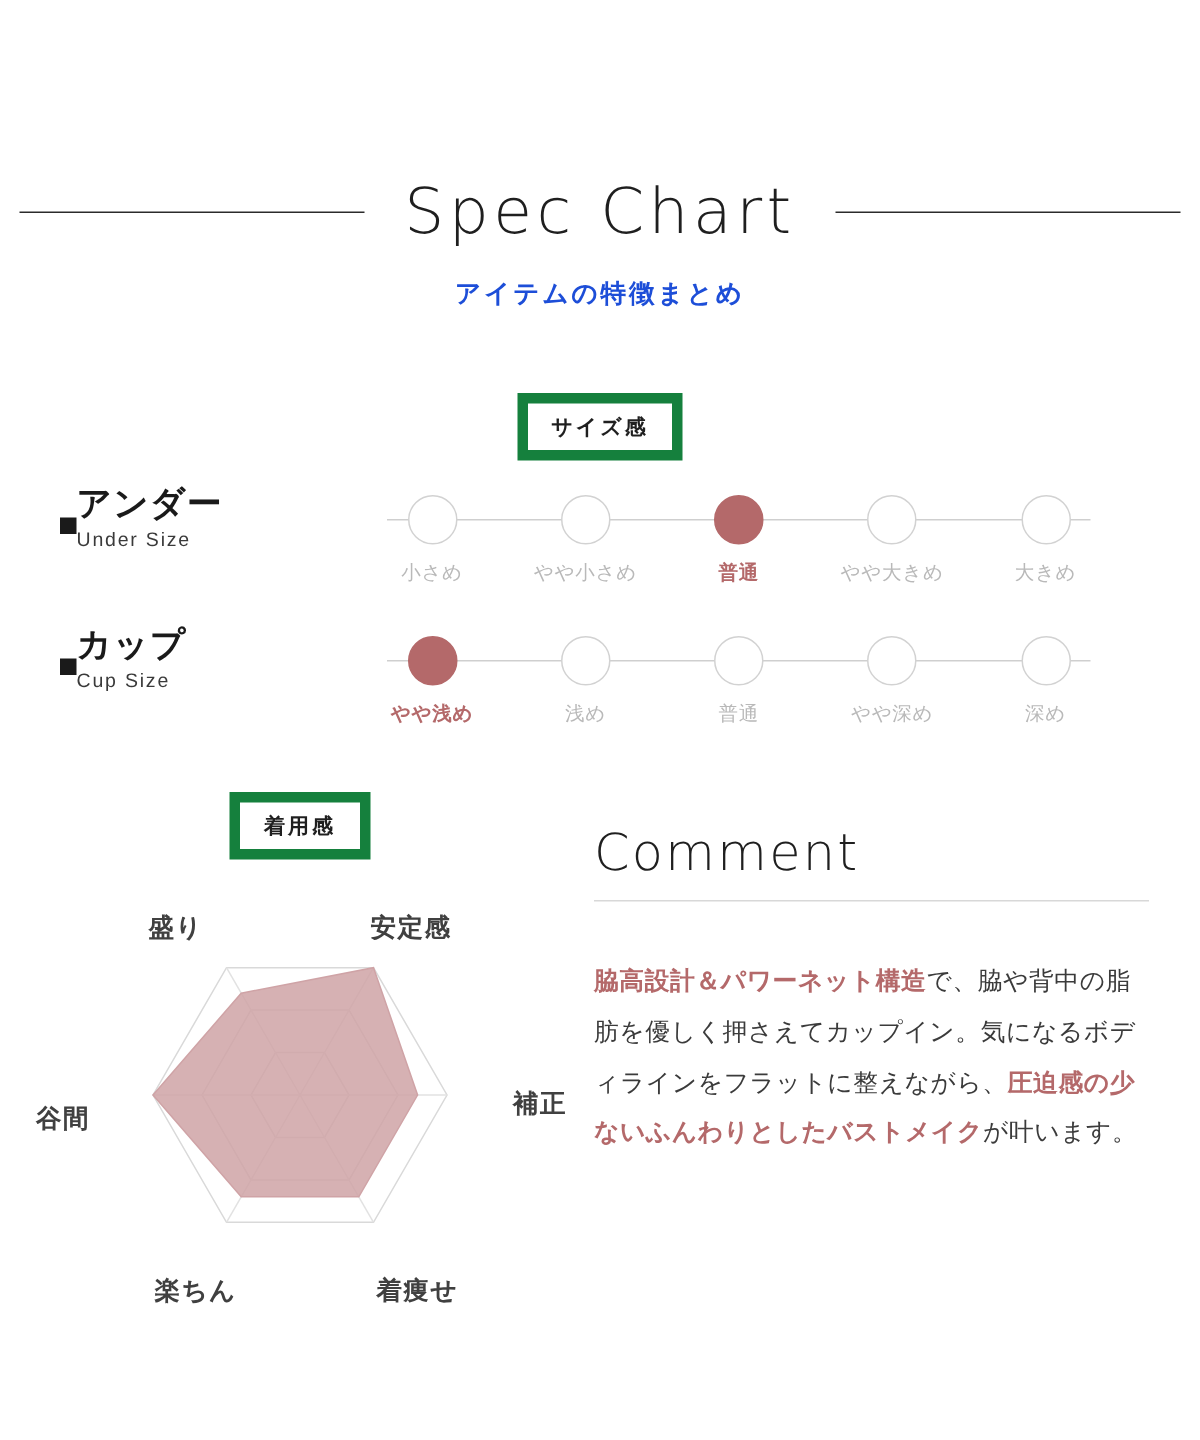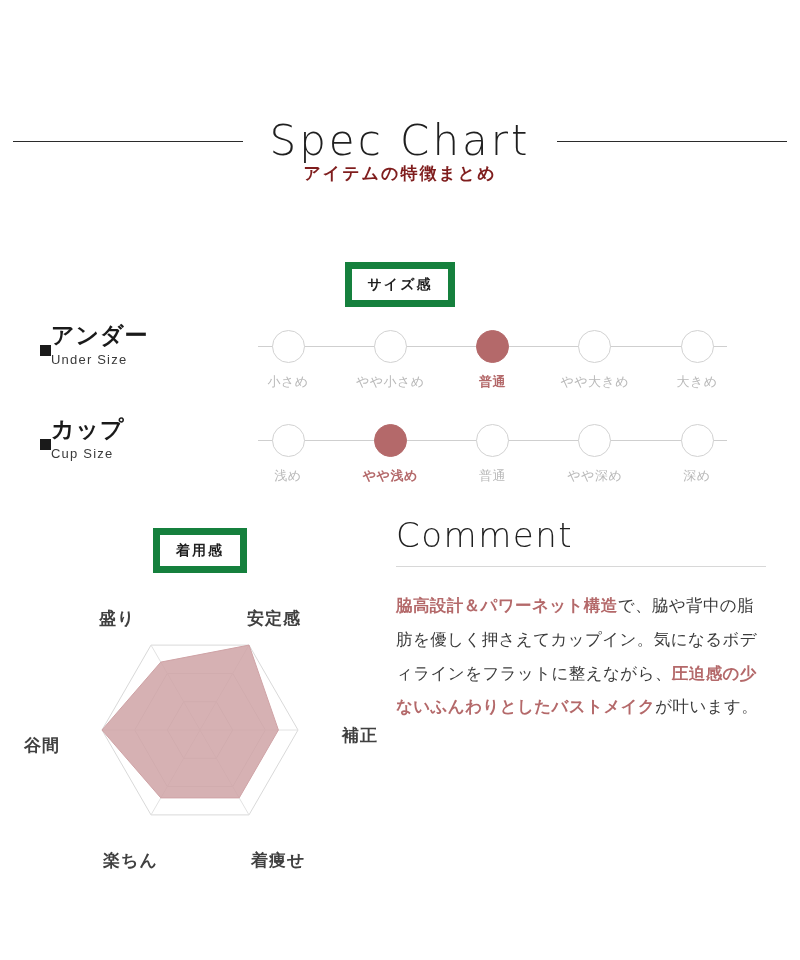--- a/index.html
+++ b/index.html
@@ -30,24 +30,25 @@
   .main-title {
     font-family: "DejaVu Sans", sans-serif;
     font-size: 42px;
     font-weight: 300;
     letter-spacing: 3px;
     color: #1f1f1f;
     line-height: 1;
     white-space: nowrap;
   }
   .subtitle {
+    margin-top: 22px;
     font-size: 17px;
     font-weight: 700;
     letter-spacing: 2px;
-    color: #7f1d1d;
+    color: #1d4ed8;
   }
 
   
   .label-box {
     display: inline-block;
     border: 7px solid #15803d;
     font-size: 14px;
     font-weight: 700;
     letter-spacing: 2px;
     padding: 7px 16px 6px;
@@ -163,29 +164,30 @@
     top: 518px; left: 396px;
     width: 370px;
   }
   .comment-title {
     font-family: "DejaVu Sans", sans-serif;
     font-size: 34px;
     font-weight: 300;
     letter-spacing: 1.5px;
     color: #1f1f1f;
     line-height: 1;
+    margin-top: 34px;
   }
   .comment-divider {
     margin-top: 14px;
     width: 100%;
     height: 1px;
     background: #d8d8d8;
   }
   .comment-text {
-    margin-top: 22px;
+    margin-top: 36px;
     font-size: 16.5px;
     line-height: 2.05;
     color: #3b3b3b;
     letter-spacing: 0.4px;
     font-family: Liberation Serif, serif;
   }
   .hl { color: #b4696a; font-weight: 700; }
 </style>
 </head>
 <body>
@@ -244,27 +246,27 @@
     <div class="row-name">
       <span class="bullet"></span>
       <span>
         <span class="name-ja" style="display:block">カップ</span>
         <span class="name-en" style="display:block">Cup Size</span>
       </span>
     </div>
     <div class="scale">
       <div class="scale-line"></div>
       <div class="dots">
-        <div class="dot-cell">
-          <div class="dot"></div>
-          <div class="dot-label">浅め</div>
-        </div>
         <div class="dot-cell active">
           <div class="dot active"></div>
           <div class="dot-label">やや浅め</div>
+        </div>
+        <div class="dot-cell">
+          <div class="dot"></div>
+          <div class="dot-label">浅め</div>
         </div>
         <div class="dot-cell">
           <div class="dot"></div>
           <div class="dot-label">普通</div>
         </div>
         <div class="dot-cell">
           <div class="dot"></div>
           <div class="dot-label">やや深め</div>
         </div>
         <div class="dot-cell">

